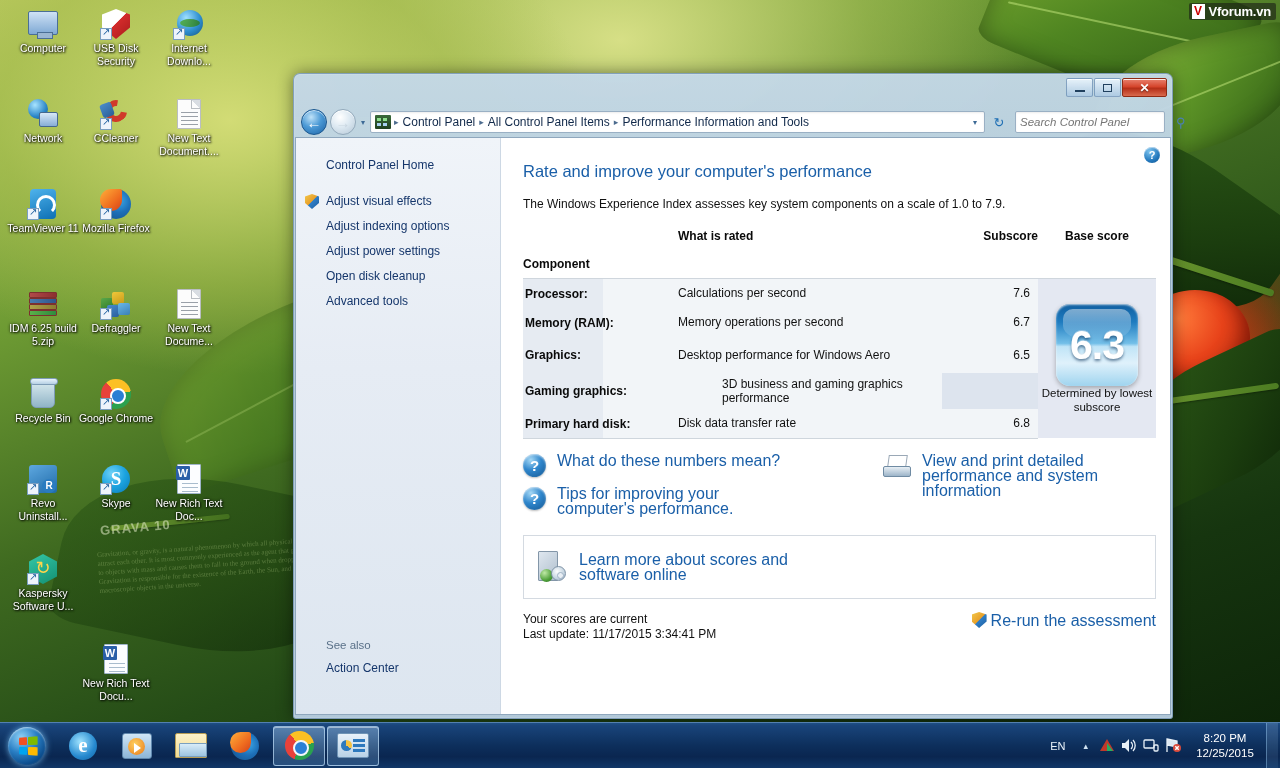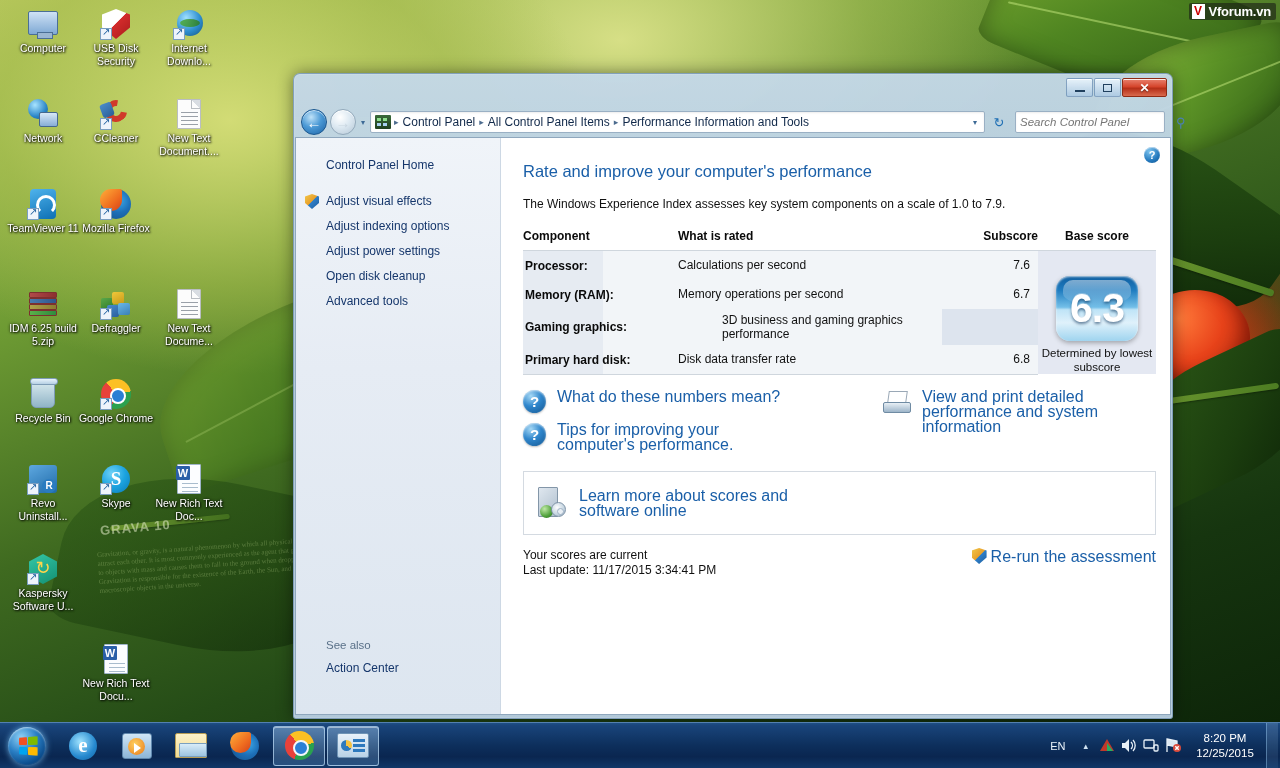--- a/index.html
+++ b/index.html
@@ -315,21 +315,21 @@
     color:#ffffff; font-size:11px; font-weight:bold; text-align:center; line-height:16px;
     cursor:pointer; box-shadow: inset 0 1px 1px rgba(255,255,255,0.6);
   }
   #pagetitle { font-size:16.5px; color:#1a5fa8; font-weight:normal; margin:10px 0 0 0; }
   #pagesub { font-size:12px; color:#111111; margin-top:16px; }
 
   
   #scoretable { margin-top:18px; width:633px; position:relative; }
   #thead { display:flex; font-size:12px; font-weight:bold; color:#0a0a0a;
     padding-bottom:7px; border-bottom:1px solid #cfd6dd; }
-  .th-comp { width:155px; }
+  .th-comp { width:155px;margin-top:28px; }
   .th-what { width:270px; }
   .th-sub { width:90px; text-align:right; }
   .th-base { width:118px; text-align:center; }
   #tbody { position:relative; }
   .trow { display:flex; align-items:center; font-size:12px; position:relative; }
   .trow .c-comp { width:155px; font-weight:bold; color:#0a0a0a; padding-left:2px; }
   .trow .c-what { width:270px; color:#111111; line-height:14.5px; }
   .trow .c-sub { width:90px; text-align:right; color:#111111; padding-right:8px; }
   .shade-comp {
     position:absolute; left:0; top:0; width:80px; height:100%;
@@ -355,21 +355,21 @@
   #basetile::before {
     content:""; position:absolute; left:8%; top:6%; width:84%; height:40%;
     background: linear-gradient(180deg, rgba(255,255,255,0.45), rgba(255,255,255,0.02));
     border-radius:10px 10px 50% 50%;
   }
   #basescore {
     font-size:41px; font-weight:bold; color:#ffffff; line-height:1; position:relative;
     text-shadow: 0 2px 3px rgba(0,40,80,0.55), 0 -1px 0 rgba(255,255,255,0.35);
     letter-spacing:-1px;
   }
-  #basecaption { font-size:11.5px; color:#111111; text-align:center; line-height:14px; margin-top:5px; }
+  #basecaption { font-size:11.5px; color:#111111; text-align:center; line-height:14px; }
   #tfoot { border-top:1px solid #cfd6dd; width:515px; }
 
   
   #linkrows { margin-top:14px; display:flex; }
   .lcol-left { width:360px; }
   .lcol-right { width:260px; }
   .lrow { display:flex; align-items:flex-start; gap:11px; margin-bottom:9px; }
   .qmark {
     width:23px; height:23px; border-radius:50%; flex-shrink:0; margin-top:1px;
     background: radial-gradient(circle at 34% 26%, #a5d8f5 0%, #2f86cc 45%, #13558f 100%);
@@ -698,20 +698,25 @@
             <div class="c-what">Calculations per second</div>
             <div class="c-sub" style="height:29px;line-height:29px;">7.6</div>
           </div>
 
           <div class="trow" style="height:29px;">
             <div class="c-comp">Memory (RAM):</div>
             <div class="c-what">Memory operations per second</div>
             <div class="c-sub" style="height:29px;line-height:29px;">6.7</div>
           </div>
 
+          <div class="trow" style="height:36px;">
+            <div class="c-comp">Graphics:</div>
+            <div class="c-what" style="width:220px;">Desktop performance for Windows Aero</div>
+            <div class="c-sub" style="width:140px;height:36px;line-height:36px;">6.5</div>
+          </div>
 
           <div class="trow" style="height:36px;">
             <div class="c-comp">Gaming graphics:</div>
             <div class="c-what" style="width:220px;margin-left:44px;">3D business and gaming graphics performance</div>
             <div class="c-sub sub-hi" style="width:140px;height:36px;line-height:36px;">6.3</div>
           </div>
 
           <div class="trow" style="height:29px;">
             <div class="c-comp">Primary hard disk:</div>
             <div class="c-what">Disk data transfer rate</div>

